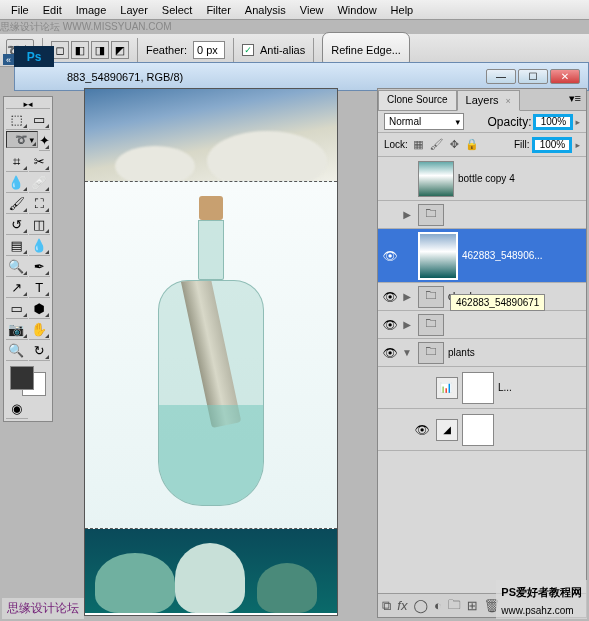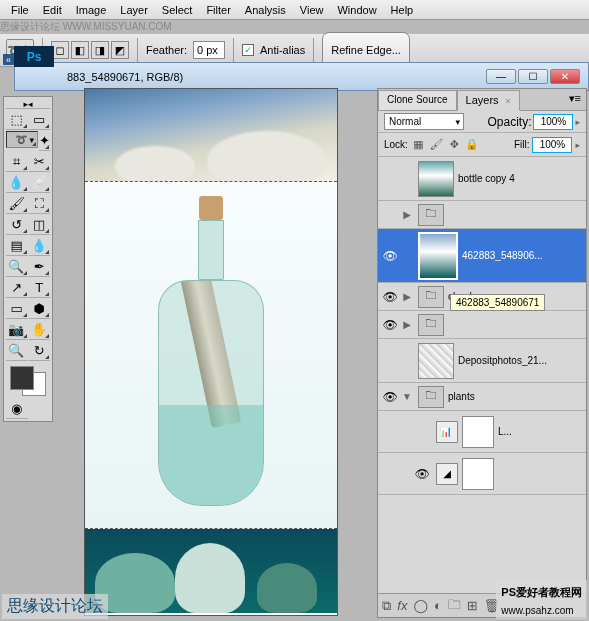--- a/index.html
+++ b/index.html
@@ -47,41 +47,41 @@
 .coral{position:absolute;bottom:0;border-radius:50% 50% 30% 30%;background:#70b0a0}
 .layers{position:absolute;right:2px;top:88px;width:210px;height:530px;background:#d8d8d8;border:1px solid #888;display:flex;flex-direction:column}
 .tabs{height:22px;display:flex;border-bottom:1px solid #999;background:#c8c8c8;position:relative}
 .tab{padding:3px 8px;border:1px solid #999;background:#e0e0e0;position:relative;top:1px;font-size:10px}
 .tab.act{background:#d8d8d8;border-bottom-color:#d8d8d8}
 .tab .x{margin-left:4px;color:#888;font-size:9px}
 .tabs .mnu{margin-left:auto;padding:3px 5px}
 .row1{height:22px;display:flex;align-items:center;padding:0 6px;gap:2px;border-bottom:1px solid #b0b0b0}
 .sel{width:80px;height:17px;border:1px solid #888;background:#fff;display:flex;align-items:center;padding:0 4px;font-size:10px;position:relative}
 .sel::after{content:"▾";position:absolute;right:3px;font-size:9px}
-.pct{width:40px;height:16px;border:1px solid #0ea5e9;background:#fff;font-size:10px;display:flex;align-items:center;justify-content:center}
+.pct{width:40px;height:16px;border:3px solid #0ea5e9;background:#fff;font-size:10px;display:flex;align-items:center;justify-content:center}
 .ar{font-size:9px;color:#666}
 .row2{height:24px;display:flex;align-items:center;padding:0 6px;gap:3px;border-bottom:1px solid #b0b0b0}
 .lk{font-size:10px}
 .li{width:15px;height:15px;display:flex;align-items:center;justify-content:center;font-size:11px;color:#555}
 .layer-list{flex:1;overflow:hidden;display:flex;flex-direction:column}
 .lyr{display:flex;align-items:center;min-height:44px;border-bottom:1px solid #b0b0b0;padding:2px}
 .lyr.sel-l{background:#3a76d8;color:#fff}
 .lyr.sel-l *{color:#fff}
 .eye{width:20px;display:flex;justify-content:center;font-size:12px}
 .ch{width:14px;text-align:center;font-size:10px;color:#666}
 .thumb{width:36px;height:36px;border:1px solid #888;background:#fff;margin:0 4px;display:flex;align-items:center;justify-content:center;overflow:hidden;font-size:9px}
 .lname{font-size:10px;flex:1;overflow:hidden;white-space:nowrap;text-overflow:ellipsis}
 .fold{border:1px solid #888;background:#ccc;width:26px;height:22px;margin:0 4px;display:flex;align-items:center;justify-content:center}
 .sub{min-height:42px;padding-left:34px}
 .mask{width:32px;height:32px;border:1px solid #888;background:#fff;margin-right:4px}
 .adj{width:22px;height:22px;border:1px solid #888;background:#eee;margin:0 4px;display:flex;align-items:center;justify-content:center;font-size:10px}
 .btm{height:24px;border-top:1px solid #999;display:flex;align-items:center;padding:0 4px;gap:6px;background:#d0d0d0}
 .btm span{font-size:13px;color:#555}
 .tooltip{position:absolute;background:#ffffd8;border:1px solid #888;padding:2px 5px;font-size:10px;left:450px;top:294px;z-index:10}
-.wm{position:absolute;font-size:16px;color:#0c4a6e;background:rgba(220,220,220,.7);padding:2px 5px}
+.wm{position:absolute;font-size:12px;color:#701a75;background:rgba(220,220,220,.7);padding:2px 5px}
 .wm1{left:2px;bottom:2px}
 .wm2{right:2px;bottom:2px;font-size:15px;color:#333;font-weight:bold}
 .wm3{right:6px;top:4px;font-size:10px;color:#888}
 </style>
 </head>
 <body>
 
 <div class="menubar">
   <span>File</span>
   <span>Edit</span>
@@ -258,28 +258,20 @@
       <div class="eye">👁</div>
       <div class="ch">▶</div>
       <div class="fold">🗀</div>
       <div class="lname">clouds</div>
     </div>
     <div class="lyr" style="min-height:28px">
       <div class="eye">👁</div>
       <div class="ch">▶</div>
       <div class="fold">🗀</div>
     </div>
-    <div class="lyr">
-      <div class="eye"></div>
-        <div class="ch"></div>
-      <div class="thumb">
-          <div style="width:100%;height:100%;background:repeating-linear-gradient(45deg,#ccc,#fff 6px)"></div>
-        </div>
-      <div class="lname">Depositphotos_21...</div>
-    </div>
     <div class="lyr" style="min-height:28px">
       <div class="eye">👁</div>
       <div class="ch">▼</div>
       <div class="fold">🗀</div>
       <div class="lname">plants</div>
     </div>
     <div class="lyr sub">
       <div class="eye"></div>
       <div class="adj">📊</div>
       <div class="mask"></div>

